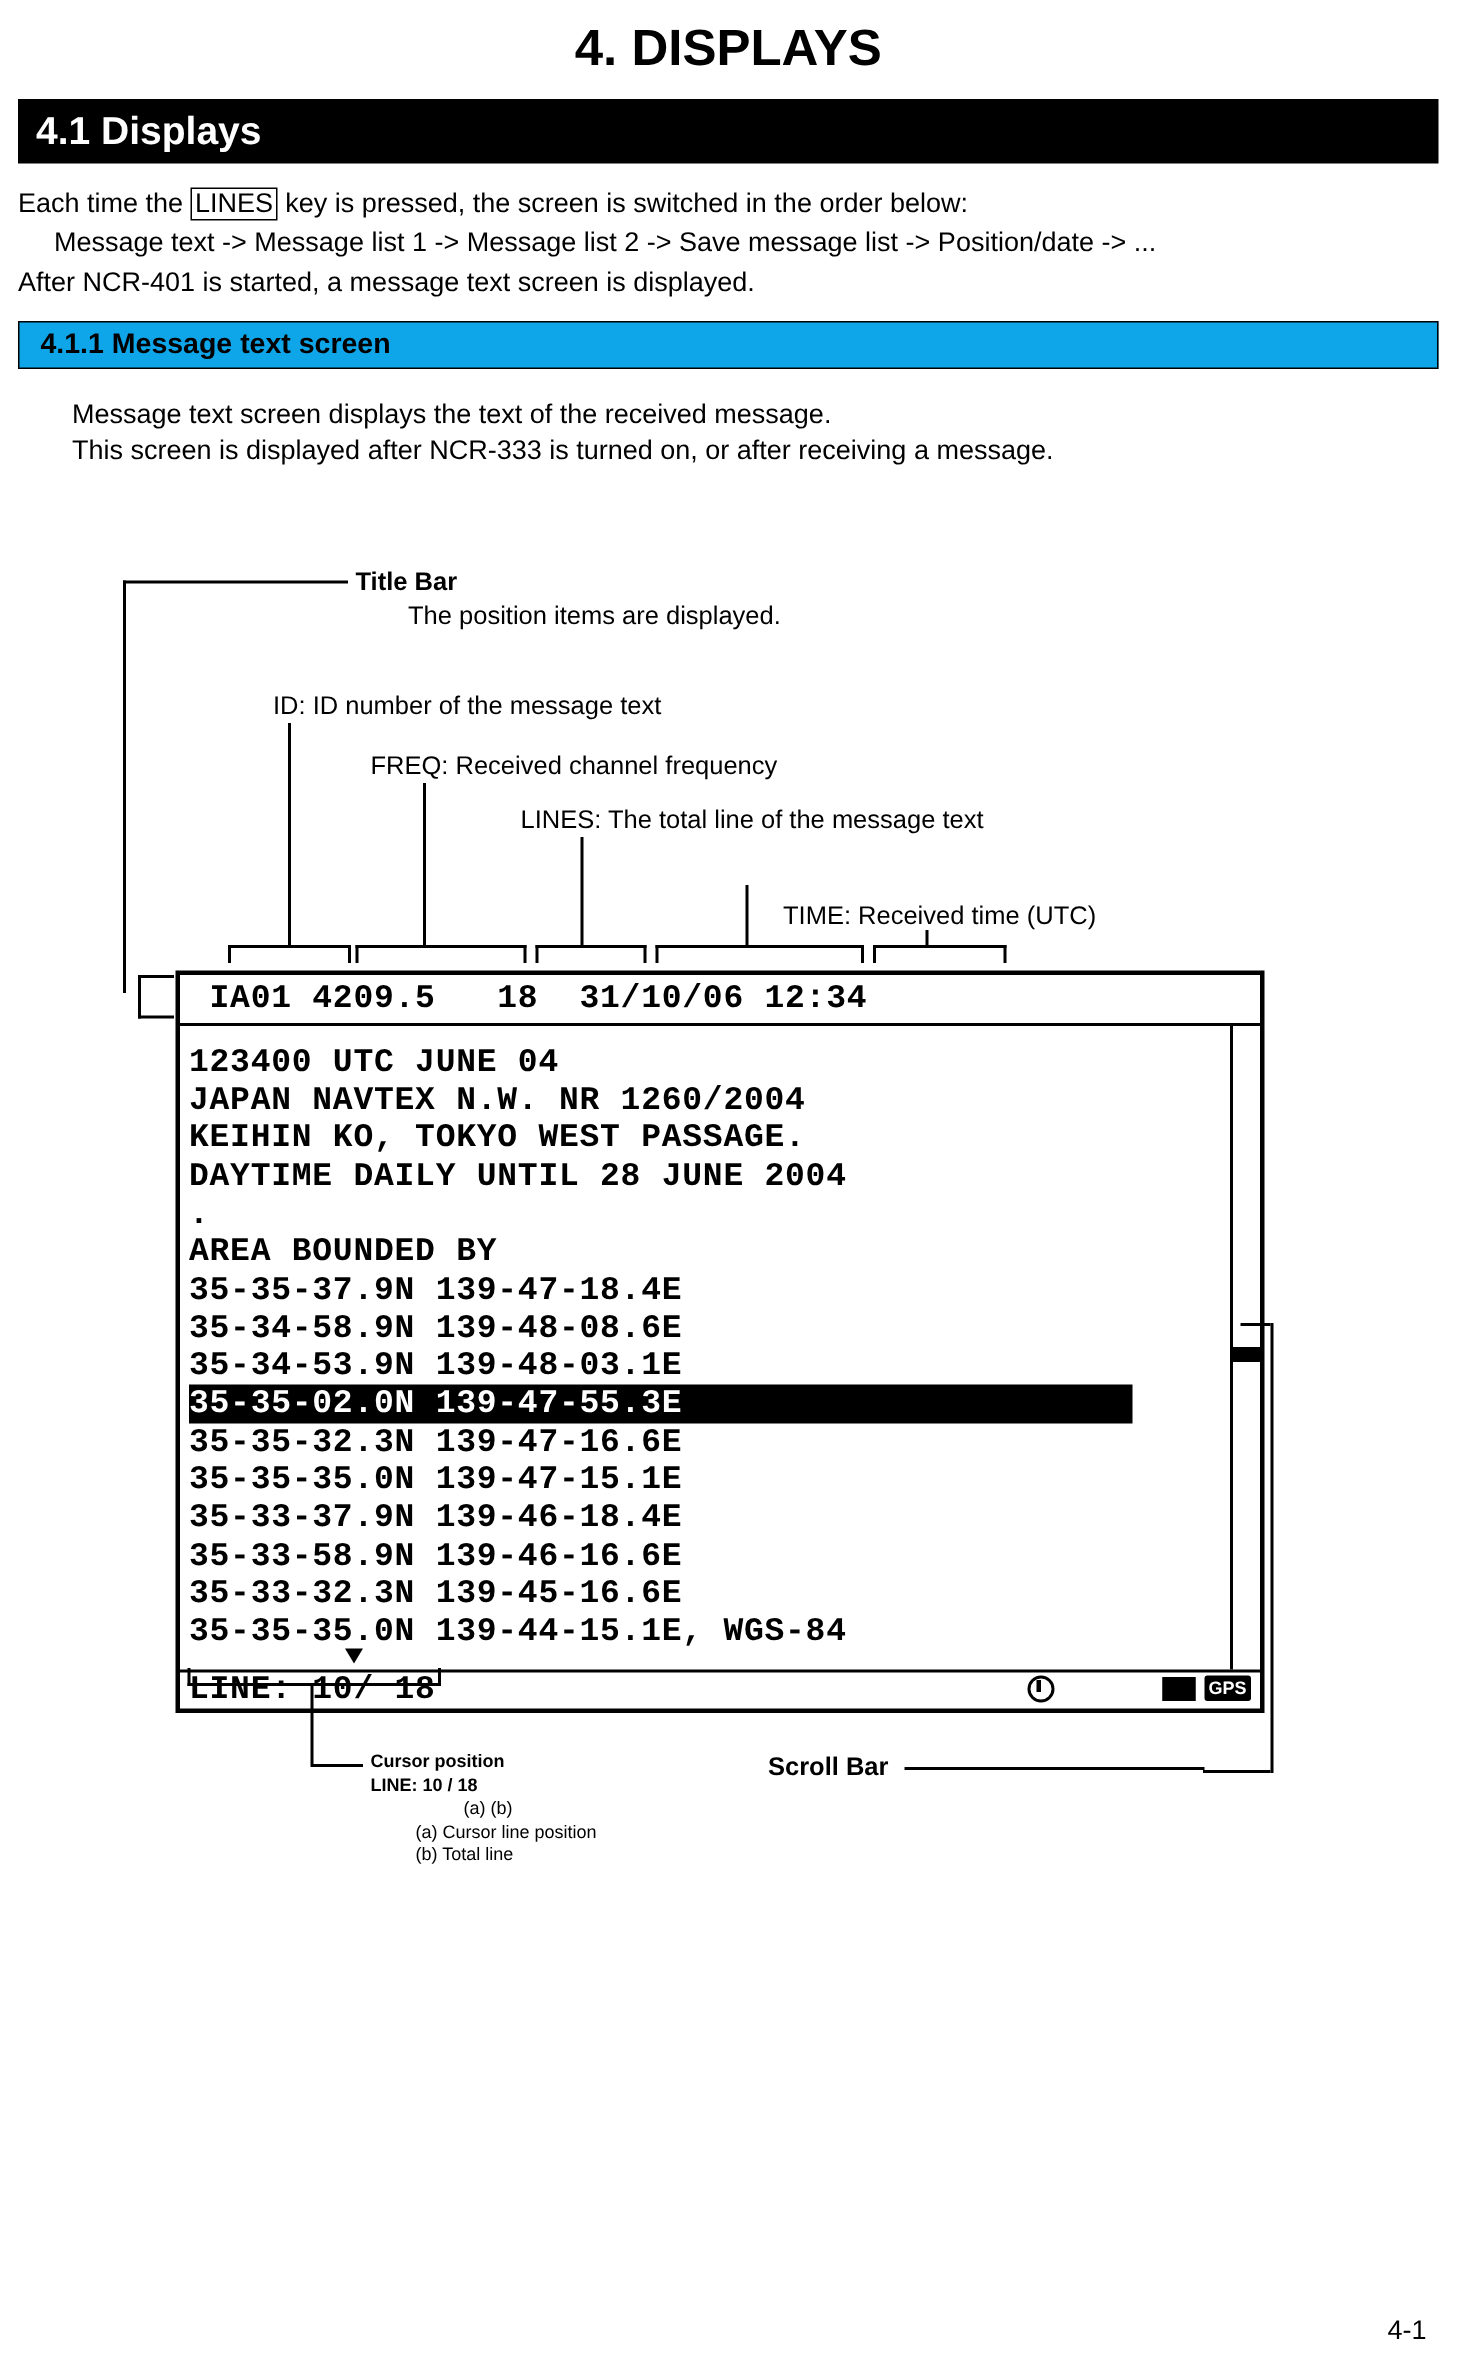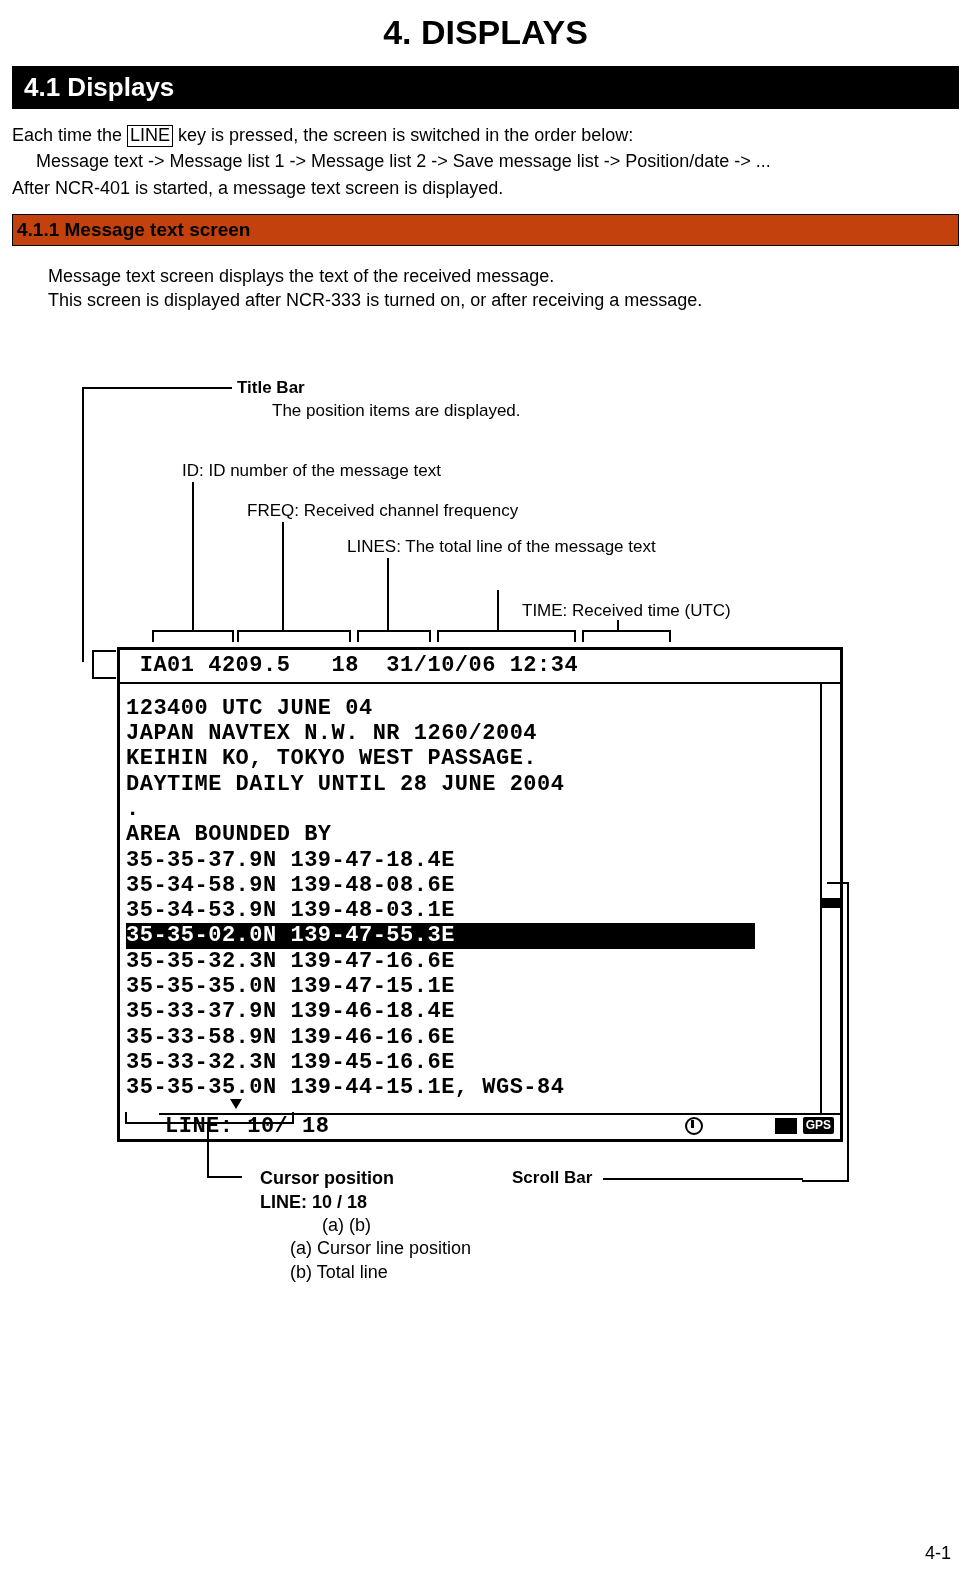--- a/index.html
+++ b/index.html
@@ -28,24 +28,24 @@
   .para { margin: 0 0 2px 0; }
   .para .disp-key {
     border: 1px solid #000;
     padding: 0 2px;
     display: inline-block;
     line-height: 1.1;
   }
   .indent { padding-left: 24px; }
   .subsection-bar {
     border: 1px solid #000;
-    background: #c2410c;
+    background: #0ea5e9;
     font-weight: bold;
     font-size: 19px;
-    padding: 2px 4px;
+    padding: 2px 14px;
     margin: 14px 0 18px 0;
   }
   .body-indent { padding-left: 36px; }
   .body-indent p { margin: 0; }
   .diagram-wrap {
     position: relative;
     width: 900px;
     height: 960px;
     margin-top: 30px;
   }
@@ -110,21 +110,20 @@
     font-family: "Courier New", monospace;
     font-weight: bold;
     font-size: 22px;
     white-space: pre;
     letter-spacing: 0.5px;
     display: flex;
     align-items: center;
     padding: 0 6px;
     height: 24px;
     position: relative;
-    margin-left: 39px;
   }
   .lcd-status .right-icons {
     position: absolute;
     right: 6px;
     top: 2px;
     display: flex;
     gap: 6px;
     align-items: center;
   }
   .gps-badge {
@@ -173,33 +172,33 @@
   .field-bracket { position:absolute; border:2px solid #000; border-bottom:none; height:10px; }
 
   .page-num {
     position: fixed;
     right: 20px;
     bottom: 12px;
     font-size: 18px;
   }
 
   
-  .cp-box { position:absolute; font-size:18px; line-height:1.3;margin-left:13px; }
+  .cp-box { position:absolute; font-size:12px; line-height:1.3; }
   .cp-box .u { }
   .sb-box { position:absolute; font-size:17px; line-height:1.35; width:320px; text-align: justify;}
 </style>
 </head>
 <body>
 
 <div class="chapter-title">4. DISPLAYS</div>
 
 <div class="section-bar">4.1   Displays</div>
 
 <p class="para">
-  <span>Each time the </span><span class="disp-key">LINE</span><span> key is pressed, the screen is switched in the order below:</span>
+  <span>Each time the </span><span class="disp-key">LINES</span><span> key is pressed, the screen is switched in the order below:</span>
 </p>
 <p class="para indent">Message text -&gt; Message list 1 -&gt; Message list 2 -&gt; Save message list -&gt; Position/date -&gt; ...</p>
 <p class="para">After NCR-401 is started, a message text screen is displayed.</p>
 
 <div class="subsection-bar">4.1.1 Message text screen</div>
 
 <div class="body-indent">
   <p>Message text screen displays the text of the received message.</p>
   <p>This screen is displayed after NCR-333 is turned on, or after receiving a message.</p>
 </div>

